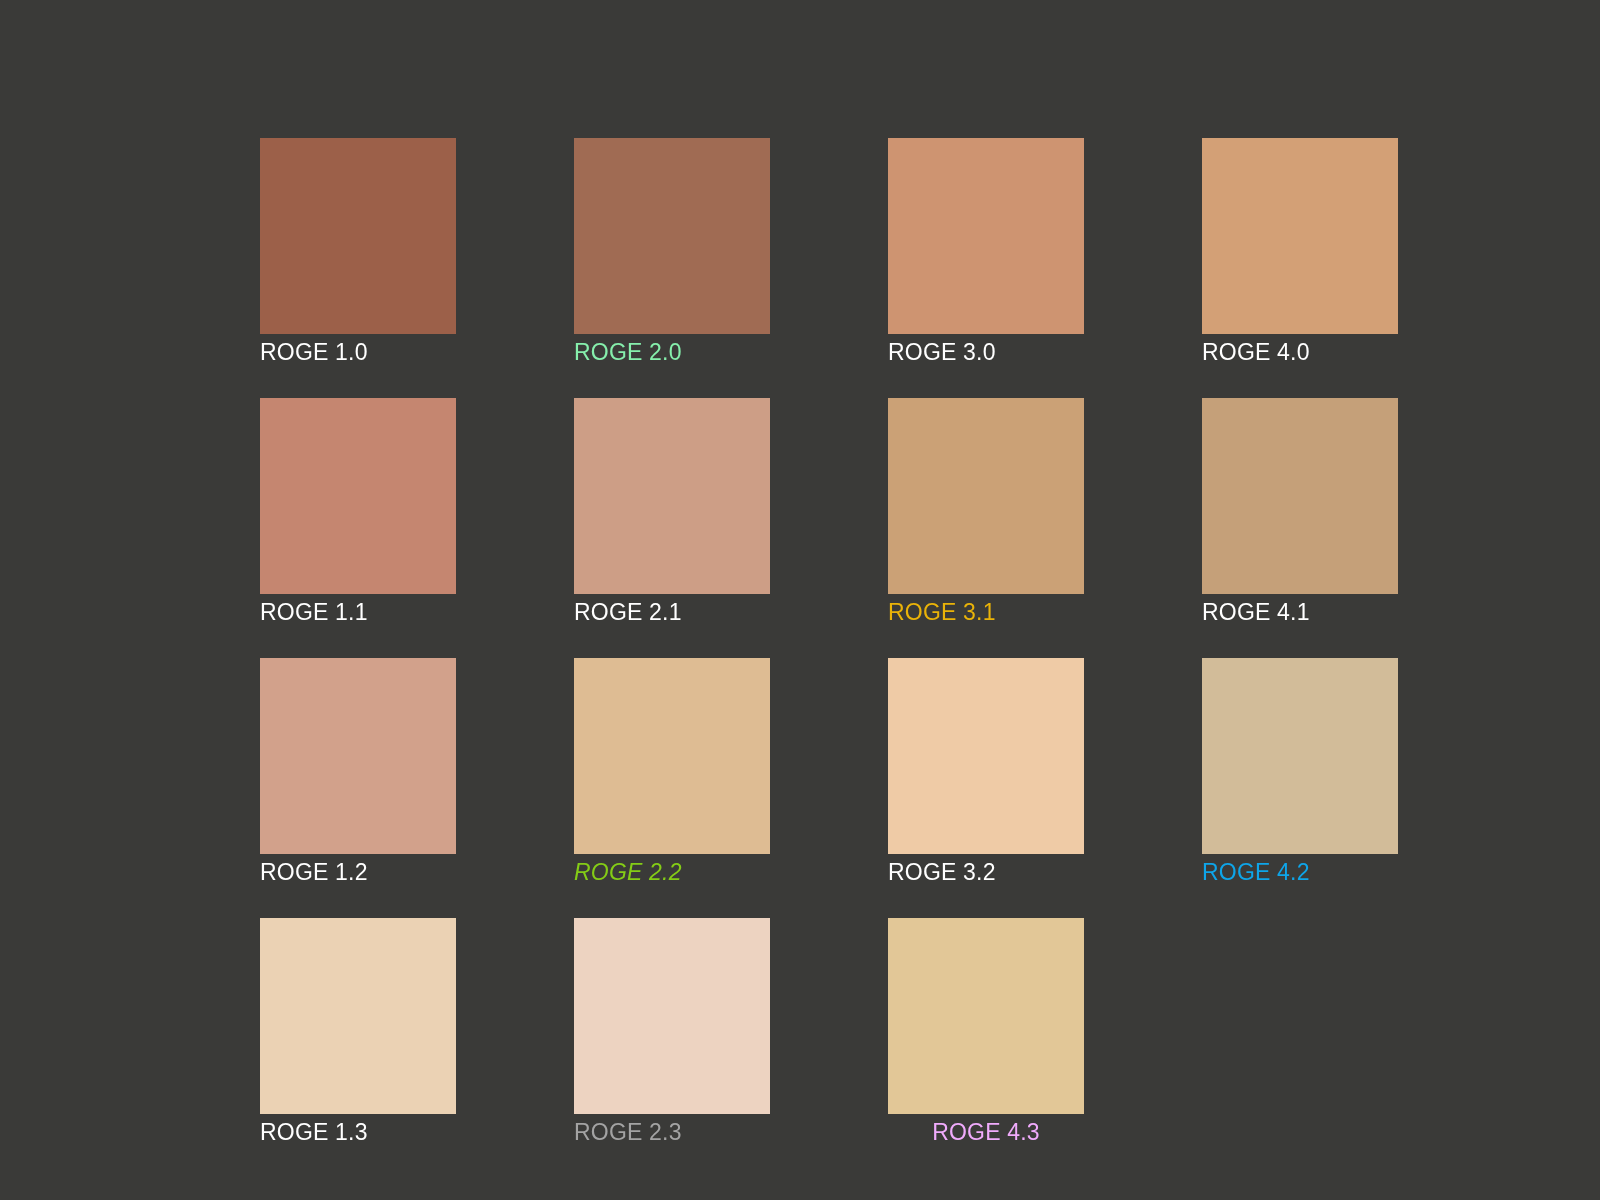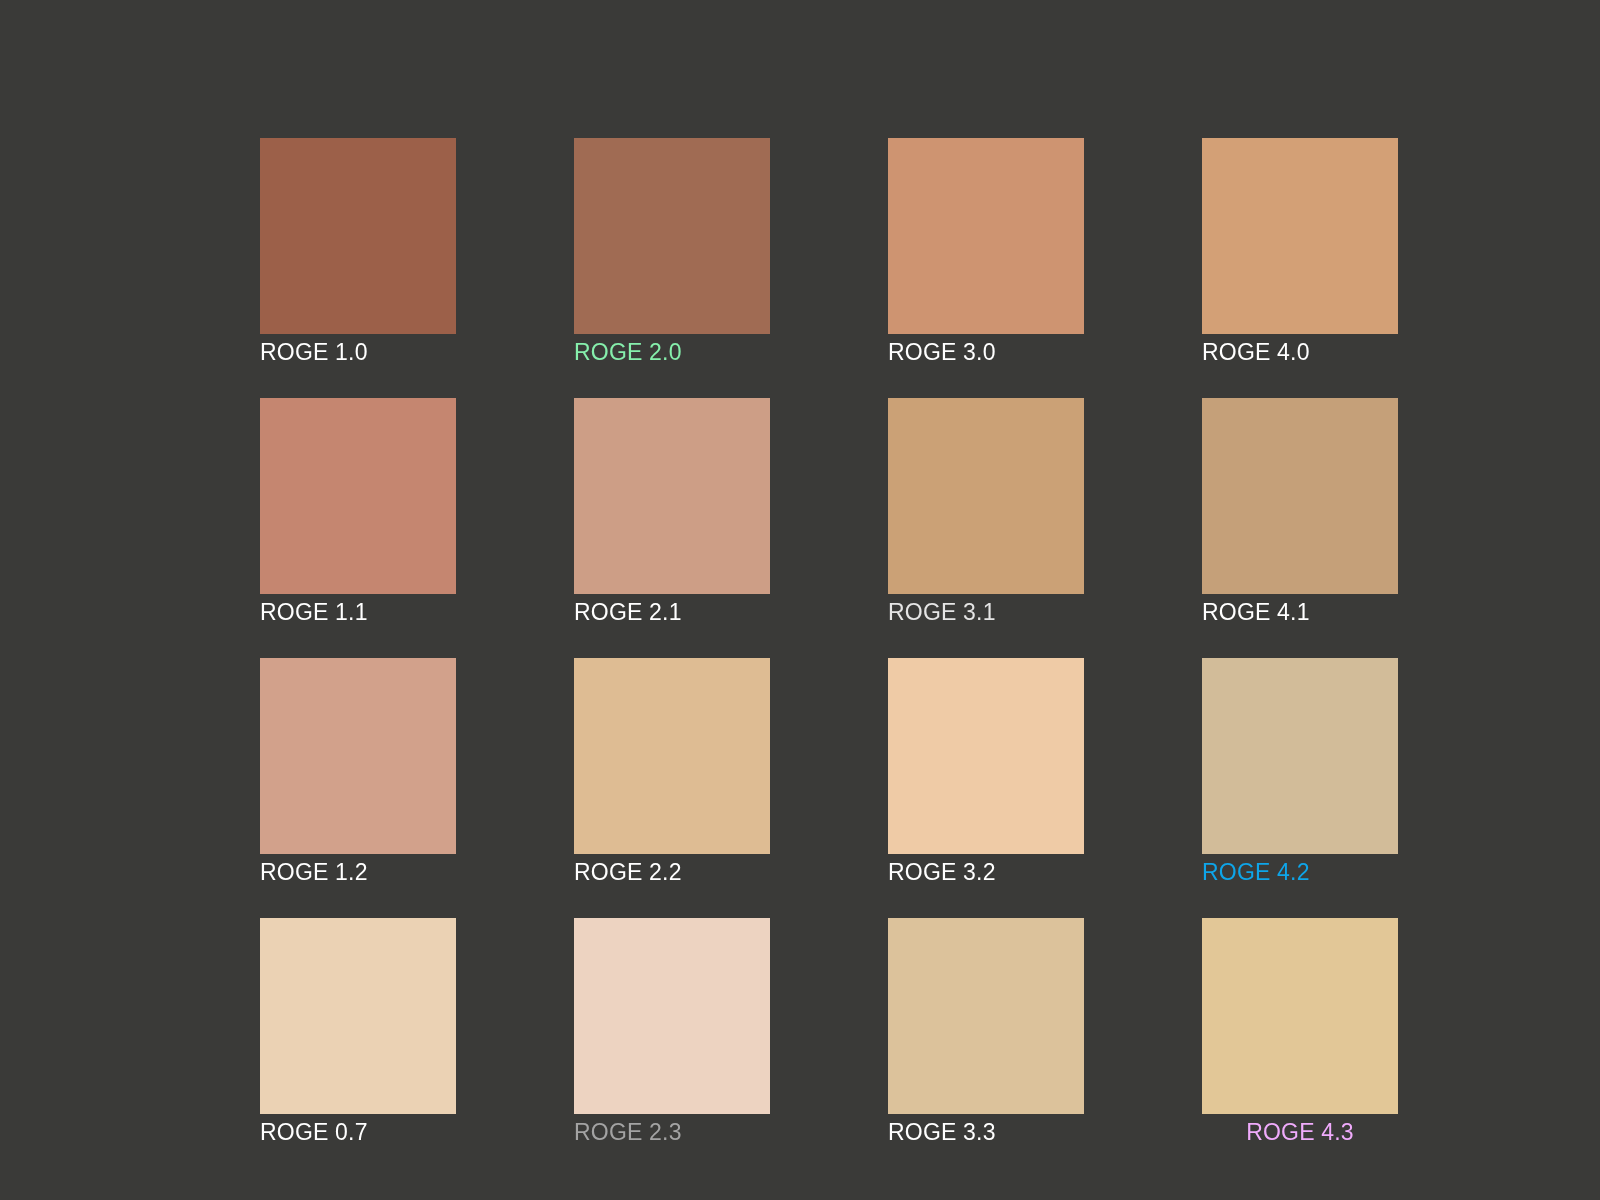--- a/index.html
+++ b/index.html
@@ -82,62 +82,58 @@
       <span class="swatch-label" style="color: rgb(255, 255, 255);">ROGE 1.1</span>
     </div>
 
     <div class="swatch-cell">
       <span class="swatch-chip" style="background: rgb(205, 158, 134);"></span>
       <span class="swatch-label" style="color: rgb(255, 255, 255);">ROGE 2.1</span>
     </div>
 
     <div class="swatch-cell">
       <span class="swatch-chip" style="background: rgb(203, 161, 118);"></span>
-      <span class="swatch-label" style="color: #e5e5e5;">ROGE 3.1</span>
+      <span class="swatch-label" style="color: #eab308;">ROGE 3.1</span>
     </div>
 
     <div class="swatch-cell">
       <span class="swatch-chip" style="background: rgb(197, 160, 121);"></span>
       <span class="swatch-label" style="color: rgb(255, 255, 255);">ROGE 4.1</span>
     </div>
 
     <div class="swatch-cell">
       <span class="swatch-chip" style="background: rgb(210, 161, 139);"></span>
       <span class="swatch-label" style="color: rgb(255, 255, 255);">ROGE 1.2</span>
     </div>
 
     <div class="swatch-cell">
       <span class="swatch-chip" style="background: rgb(222, 188, 147);"></span>
-      <span class="swatch-label" style="color: #ffffff;">ROGE 2.2</span>
+      <span class="swatch-label" style="color: #84cc16; font-style: italic;">ROGE 2.2</span>
     </div>
 
     <div class="swatch-cell">
       <span class="swatch-chip" style="background: rgb(239, 203, 166);"></span>
       <span class="swatch-label" style="color: rgb(255, 255, 255);">ROGE 3.2</span>
     </div>
 
     <div class="swatch-cell">
       <span class="swatch-chip" style="background: rgb(210, 188, 153);"></span>
       <span class="swatch-label" style="color: #0ea5e9;">ROGE 4.2</span>
     </div>
 
     <div class="swatch-cell">
       <span class="swatch-chip" style="background: rgb(235, 210, 180);"></span>
-      <span class="swatch-label" style="color: rgb(255, 255, 255);">ROGE 0.7</span>
+      <span class="swatch-label" style="color: rgb(255, 255, 255);">ROGE 1.3</span>
     </div>
 
     <div class="swatch-cell">
       <span class="swatch-chip" style="background: rgb(237, 211, 193);"></span>
       <span class="swatch-label" style="color: #a3a3a3;">ROGE 2.3</span>
     </div>
 
-    <div class="swatch-cell">
-      <span class="swatch-chip" style="background: rgb(220, 194, 155);"></span>
-      <span class="swatch-label" style="color: rgb(255, 255, 255);">ROGE 3.3</span>
-    </div>
 
     <div class="swatch-cell">
       <span class="swatch-chip" style="background: rgb(226, 199, 151);"></span>
       <span class="swatch-label" style="color: #f0abfc; text-align: center;">ROGE 4.3</span>
     </div>
 
   </div>
 </div>
 
 </body></html>

